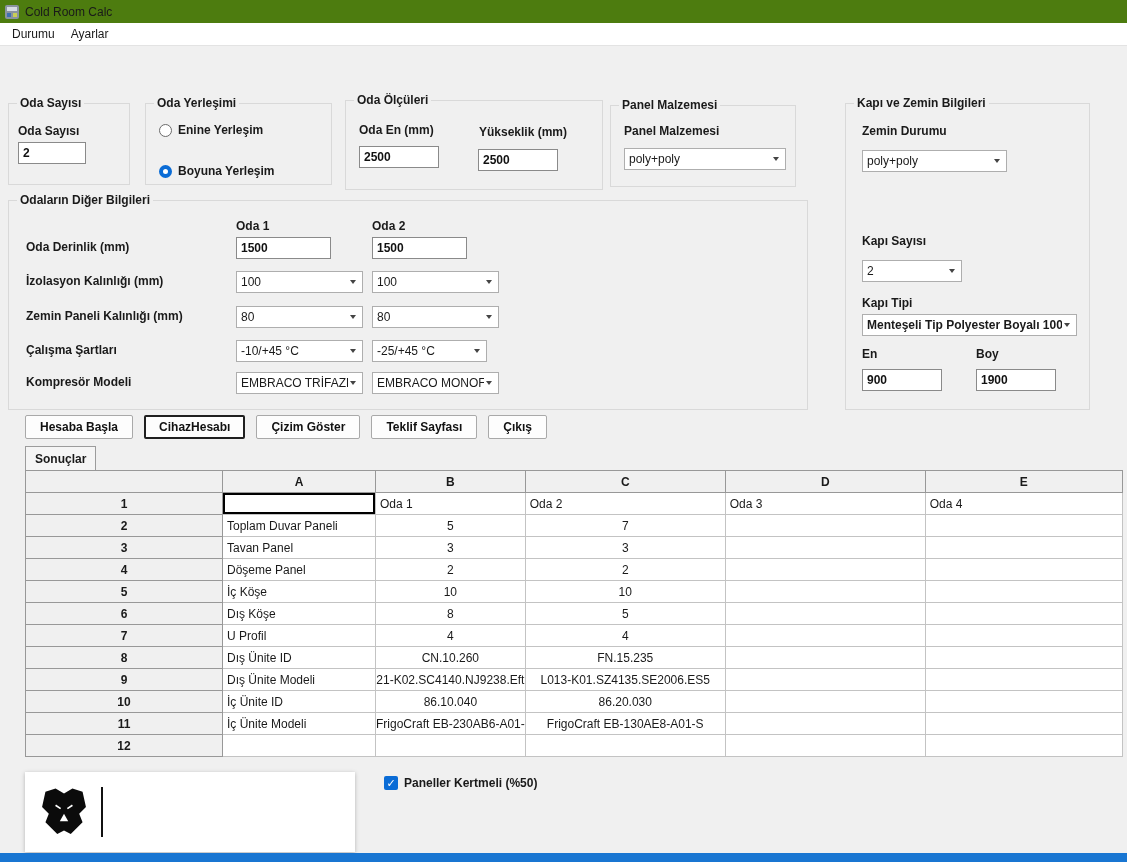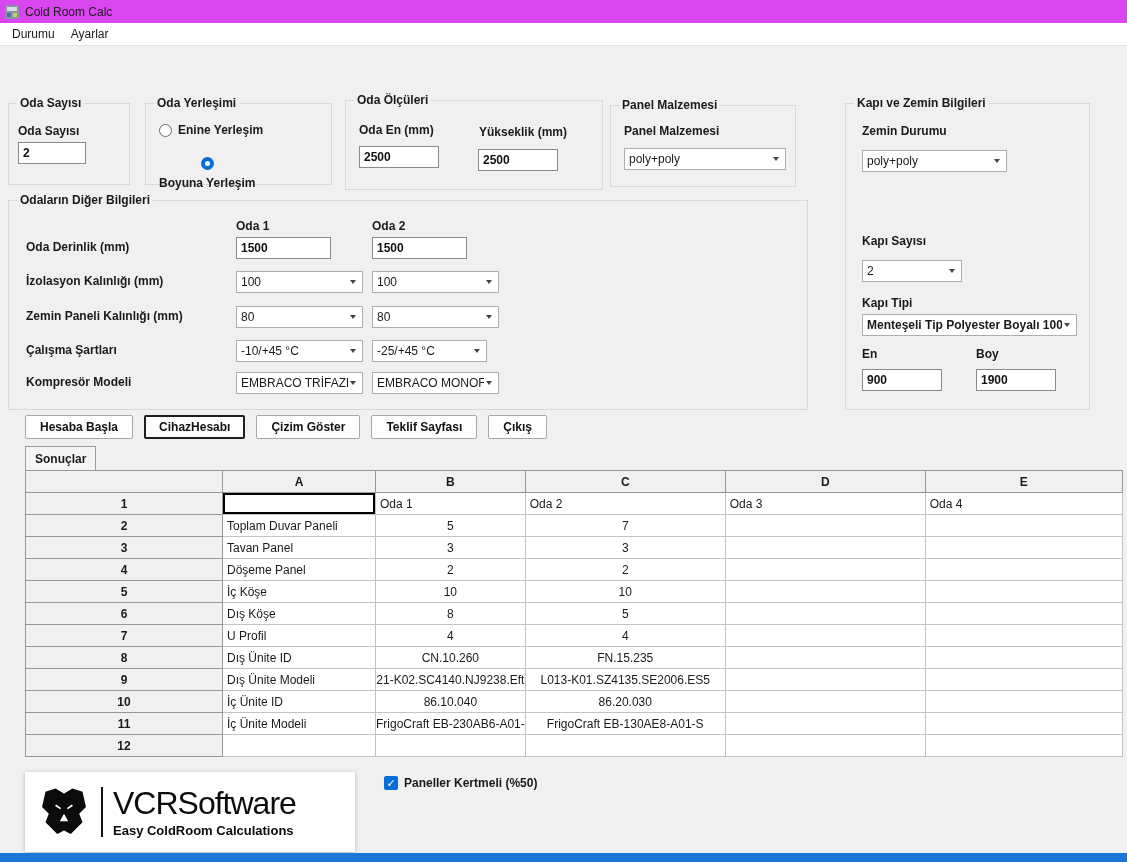--- a/index.html
+++ b/index.html
@@ -1,20 +1,20 @@
 <!DOCTYPE html>
 <html style="--accent: #0a6cd6; --bottombar: #1976d2;"><head>
 <meta charset="utf-8">
 <style>
   html,body{margin:0;padding:0;}
   body{width:1127px;height:862px;background:#f0f0f0;font-family:"Liberation Sans",sans-serif;color:#1a1a1a;}
   :root{--accent:#0a6cd6;--bottombar:#1976d2;}
   .app{position:relative;width:1127px;height:862px;overflow:hidden;background:#f0f0f0;}
 
-  .titlebar{position:absolute;left:0;top:0;width:100%;height:23px;background:#d946ef;display:flex;align-items:center;gap:6px;padding-left:5px;box-sizing:border-box;}
+  .titlebar{position:absolute;left:0;top:0;width:100%;height:23px;background:#4d7c0f;display:flex;align-items:center;gap:6px;padding-left:5px;box-sizing:border-box;}
   .title-text{font-size:12px;}
   .menubar{position:absolute;left:0;top:23px;width:100%;height:23px;background:#ffffff;display:flex;align-items:center;padding-left:4px;box-sizing:border-box;border-bottom:1px solid #e3e3e3;}
   .menu-item{font-size:12px;padding:3px 8px;cursor:default;}
 
   .groupbox{position:absolute;border:1px solid #d9d9d9;}
   .gb-title{position:absolute;top:-8px;left:8px;background:#f0f0f0;padding:0 3px;font-size:12px;font-weight:700;white-space:nowrap;}
   .lbl{position:absolute;font-size:12px;font-weight:700;white-space:nowrap;}
 
   .tbox{position:absolute;height:22px;border:1px solid #8a8a8a;background:#fff;font-family:"Liberation Sans",sans-serif;font-size:12px;font-weight:700;padding:0 4px;box-sizing:border-box;outline:none;color:#111;}
   .combo{position:absolute;height:22px;background:#fff;border:1px solid #aeaeae;display:flex;align-items:center;box-sizing:border-box;padding:0 4px 0 4px;font-size:12px;cursor:default;}
@@ -81,21 +81,21 @@
     <input class="tbox" style="left: 9px; top: 38px; width: 68px;" value="2">
   </div>
 
   <div class="groupbox" style="left:145px;top:103px;width:185px;height:80px;">
     <span class="gb-title">Oda Yerleşimi</span>
     <div>
         <div class="radio-row" style="left: 13px; top: 19px;">
           <span class="radio"></span>
           <span class="radio-label">Enine Yerleşim</span>
         </div>
-        <div class="radio-row" style="left: 13px; top: 53px; flex-direction: column;">
+        <div class="radio-row" style="left: 13px; top: 60px;">
           <span class="radio checked"></span>
           <span class="radio-label">Boyuna Yerleşim</span>
         </div>
       </div>
   </div>
 
   <div class="groupbox" style="left:345px;top:100px;width:256px;height:88px;">
     <span class="gb-title">Oda Ölçüleri</span>
     <span class="lbl" style="left:13px;top:22px;">Oda En (mm)</span>
     <span class="lbl" style="left:133px;top:24px;">Yükseklik (mm)</span>
@@ -313,24 +313,20 @@
       </tbody>
     </table>
 
   <div class="logo-card">
     <svg width="54" height="54" viewBox="0 0 64 64">
       <path d="M10 8 L22 4 L32 10 L42 4 L54 8 L58 26 L50 34 L54 44 L40 58 L32 54 L24 58 L10 44 L14 34 L6 26 Z" fill="#0b0b0b"></path>
       <path d="M22 24 l6 4 M42 24 l-6 4" stroke="#fff" stroke-width="2" fill="none"></path>
       <path d="M32 34 l-5 9 h10 Z" fill="#fff"></path>
     </svg>
     <div class="logo-sep"></div>
-    <div>
-      <div class="logo-title">VCRSoftware</div>
-      <div class="logo-subtitle">Easy ColdRoom Calculations</div>
-    </div>
   </div>
 
   <div class="panel-check">
     <span class="checkbox"></span>
     <span class="check-label">Paneller Kertmeli (%50)</span>
   </div>
 
   <div class="bottombar"></div>
 
 </div>

